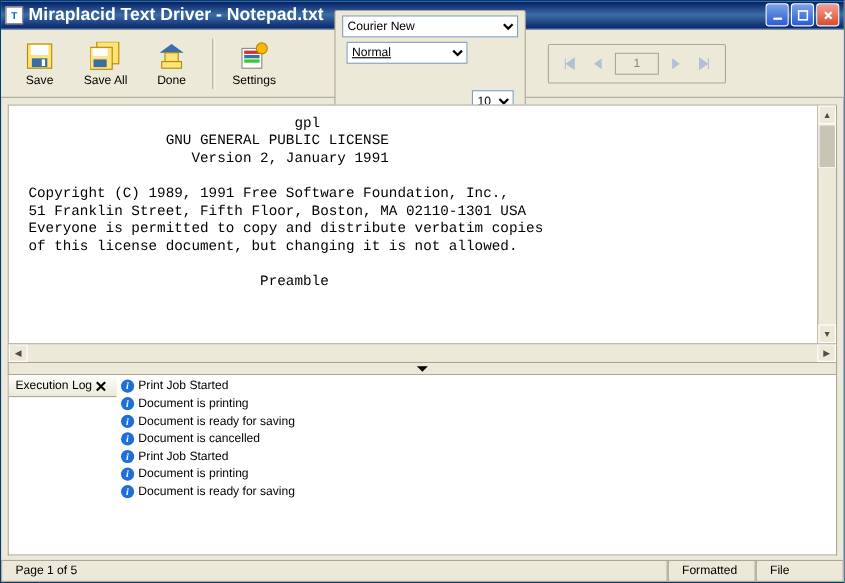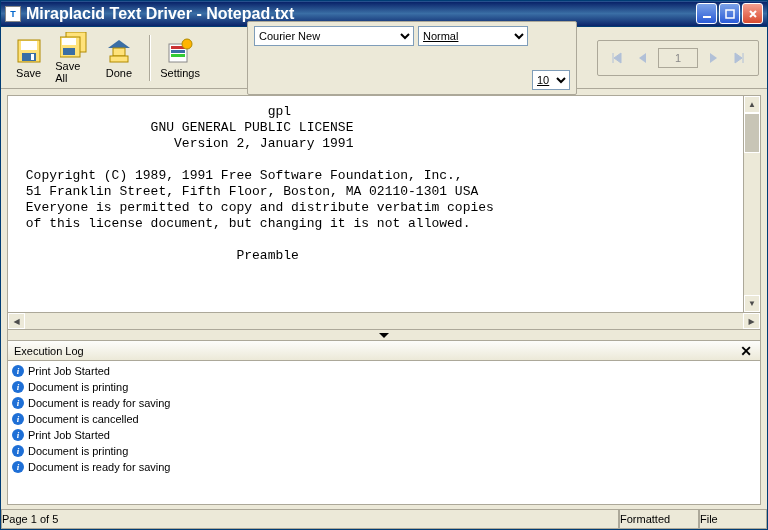--- a/index.html
+++ b/index.html
@@ -12,49 +12,49 @@
   .winbtn { width: 21px; height: 21px; border: 1px solid #fff; border-radius: 3px; display: flex; align-items: center; justify-content: center; font-weight: bold; font-size: 12px; cursor: pointer; }
   .winbtn.min, .winbtn.max { background: linear-gradient(#7ba2e7, #2a5bd7); color: #fff; }
   .winbtn.close { background: linear-gradient(#f5a090, #d94b2f); color: #fff; }
   .toolbar { height: 62px; background: #ece9d8; border-bottom: 1px solid #aca899; display: flex; align-items: center; padding: 4px 8px; gap: 6px; }
   .tbtn { width: 54px; height: 54px; border: 1px solid transparent; border-radius: 3px; display: flex; flex-direction: column; align-items: center; justify-content: center; gap: 2px; cursor: pointer; }
   .tbtn.disabled { opacity: 0.55; cursor: default; }
   .tbtn .ticon { width: 28px; height: 28px; display: flex; align-items: center; justify-content: center; }
   .tbtn .tlabel { font-size: 11px; color: #000; }
   .tbtn.disabled .tlabel { color: #888; }
   .sep { width: 1px; height: 46px; background: #aca899; margin: 0 4px; box-shadow: 1px 0 #fff; }
-  .fontgroup { border: 1px solid #aca899; background: #ece9d8; padding: 4px 6px; display: flex; gap: 4px; margin-left: 40px; border-radius: 2px; }
+  .fontgroup { border: 1px solid #aca899; background: #ece9d8; padding: 4px 6px; display: flex; flex-direction: column; gap: 4px; margin-left: 40px; border-radius: 2px; align-items: center; }
   .row2 { display: flex; gap: 4px; text-decoration: underline; }
   select { font-size: 11px; background: #fff; border: 1px solid #7f9db9; height: 20px; }
   .sel-font { width: 160px; }
   .sel-style { width: 110px; }
   .sel-size { width: 38px; margin-top: 44px; }
   .navgroup { border: 1px solid #aca899; background: #ece9d8; padding: 6px 8px; display: flex; align-items: center; gap: 6px; margin-left: 14px; border-radius: 2px; }
   .navbtn { width: 20px; height: 22px; display: flex; align-items: center; justify-content: center; opacity: 0.45; cursor: default; }
   .pagebox { width: 40px; height: 20px; border: 1px solid #aca899; background: #ece9d8; display: flex; align-items: center; justify-content: center; color: #888; }
   .content { flex: 0 0 218px; border: 1px solid #aca899; margin: 6px 6px 0 6px; background: #fff; position: relative; overflow: hidden; display: flex; }
   .doc { flex: 1; padding: 8px 10px; font-family: "Courier New", monospace; font-size: 13px; line-height: 16px; white-space: pre; color: #000; overflow: auto; }
   .vscroll { width: 17px; background: #ece9d8; border-left: 1px solid #aca899; display: flex; flex-direction: column; }
   .sarrow { height: 17px; border: 1px solid #fff; background: #ece9d8; display: flex; align-items: center; justify-content: center; font-size: 8px; color: #4d4d4d; }
   .sthumb { height: 40px; background: #c8c5b6; border: 1px solid #fff; margin: 0; }
   .strack { flex: 1; }
   .hscroll { height: 17px; margin: 0 6px; border: 1px solid #aca899; border-top: none; background: #ece9d8; display: flex; }
   .hscroll .strack { flex: 1; }
   .hscroll .sarrow { width: 17px; height: auto; }
   .splitter { height: 11px; margin: 0 6px; background: #ece9d8; border: 1px solid #aca899; border-top: none; display: flex; align-items: center; justify-content: center; cursor: ns-resize; }
   .splitter svg { display: block; }
-  .logpanel { flex: 1; margin: 0 6px 4px 6px; border: 1px solid #aca899; border-top: none; background: #fff; display: flex; flex-direction: column; min-height: 0; }
+  .logpanel { flex: 1; margin: 0 6px 4px 6px; border: 1px solid #aca899; border-top: none; background: #fff; display: flex; flex-direction: row; min-height: 0; }
   .loghdr { height: 20px; background: linear-gradient(#fdfdfb, #ece9d8); border-bottom: 1px solid #aca899; display: flex; align-items: center; padding: 0 6px; }
   .loghdr .logtitle { flex: 1; font-size: 11px; }
   .logclose { width: 16px; height: 16px; font-weight: bold; font-size: 14px; cursor: pointer; display: flex; align-items: center; justify-content: center; }
   .loglist { flex: 1; overflow: auto; padding: 2px 4px; }
   .logitem { display: flex; align-items: center; gap: 4px; height: 16px; font-size: 11px; }
   .infoicon { width: 12px; height: 12px; border-radius: 50%; background: #1e6fd6; color: #fff; font-weight: bold; font-size: 9px; display: flex; align-items: center; justify-content: center; font-family: Georgia, serif; font-style: italic; }
   .statusbar { height: 20px; border-top: 1px solid #aca899; background: #ece9d8; display: flex; align-items: stretch; font-size: 11px; }
-  .statusbar .cell { border: 1px solid #aca899; border-top: none; padding: 2px 0; display: flex; align-items: center; text-align: center; }
+  .statusbar .cell { border: 1px solid #aca899; border-top: none; padding: 2px 12px; display: flex; align-items: center; text-align: center; }
   .statusbar .cell.grow { flex: 1; }
 </style>
 </head>
 <body>
 
 <div class="window">
 
   <div class="titlebar">
     <div class="appicon">T</div>
     <div class="title">Miraplacid Text Driver - Notepad.txt</div>
@@ -226,16 +226,16 @@
         <div class="logitem">
           <div class="infoicon">i</div>
           <span>Document is ready for saving</span>
         </div>
       </div>
   </div>
 
   <div class="statusbar">
     <div class="cell grow">Page 1 of 5</div>
     <div class="cell" style="width:80px">Formatted</div>
-    <div class="cell" style="width:68px">File</div>
+    <div class="cell" style="width:80px">File</div>
   </div>
 
 </div>
 
 </body></html>

